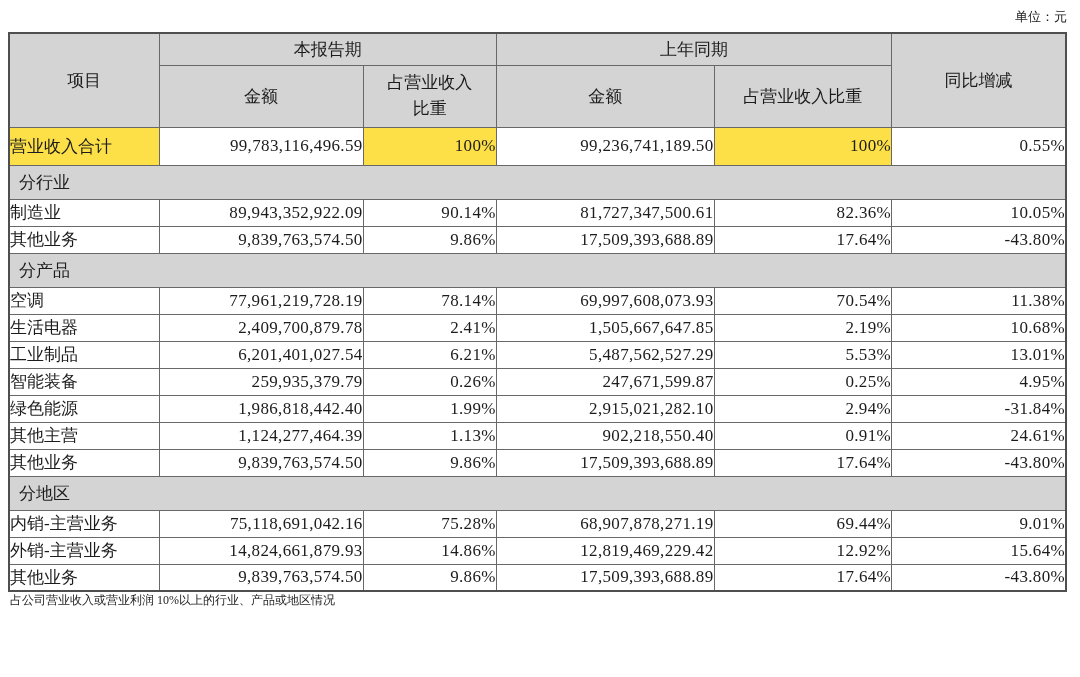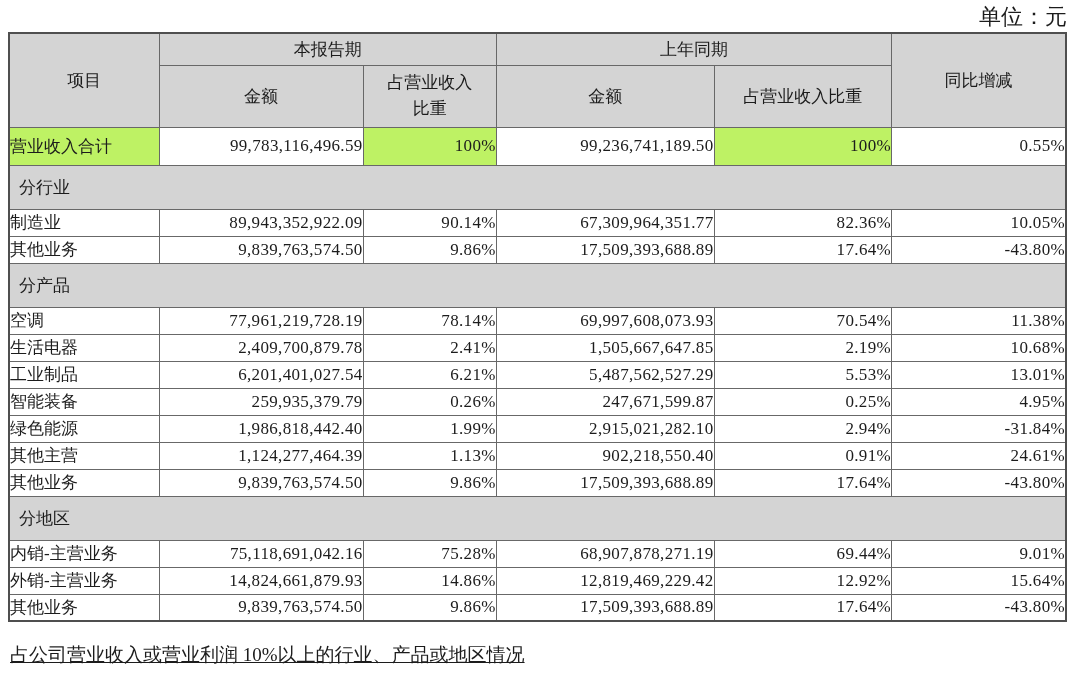--- a/index.html
+++ b/index.html
@@ -9,21 +9,21 @@
   }
   .page {
     width: 1080px;
     height: 677px;
     box-sizing: border-box;
     padding: 6px 13px 0 8px;
     background: #ffffff;
   }
   .unit-line {
     text-align: right;
-    font-size: 22px;
+    font-size: 13px;
     height: 22px;
     line-height: 22px;
     margin-bottom: 4px;
   }
   table.rev-table {
     width: 100%;
     border-collapse: collapse;
     table-layout: fixed;
     border: 2px solid #4f4f4f;
   }
@@ -39,36 +39,34 @@
     background: #d4d4d4;
     text-align: center;
   }
   .rev-table thead tr.hrow1 { height: 32px; }
   .rev-table thead tr.hrow2 { height: 62px; font-family: Liberation Serif, serif; }
   .wrap-narrow {
     display: inline-block;
     width: 5.1em;
     line-height: 1.55;
   }
-  td.gray { background: #bef264; }
+  td.gray { background: #fde047; }
   tr.total-row { height: 38px; }
-  tr.section-row { height: 44px; }
+  tr.section-row { height: 34px; }
   tr.section-row td {
     text-align: left;
     padding-left: 9px;
     background: #d4d4d4;
   }
   tr.data-row { height: 27px; }
   .cell-label { text-align: left; padding-left: 9px; }
   .cell-num  { text-align: right; padding-right: 8px; letter-spacing: 0.02em; }
   .note {
-    font-size: 19px;
-    margin-top: 20px;
+    font-size: 12px;
     padding-left: 2px;
-    text-decoration: underline;
   }
   .checkline {
     font-size: 16px;
     margin-top: 14px;
     padding-left: 2px;
   }
   .checkbox-glyph {
     font-family: "DejaVu Sans", sans-serif;
     font-size: 15px;
     margin-right: 1px;
@@ -114,21 +112,21 @@
           <td class="cell-num gray">100%</td>
           <td class="cell-num">0.55%</td>
         </tr>
         <tr class="section-row">
           <td colspan="6">分行业</td>
         </tr>
         <tr class="data-row">
           <td class="cell-label">制造业</td>
           <td class="cell-num">89,943,352,922.09</td>
           <td class="cell-num">90.14%</td>
-          <td class="cell-num">67,309,964,351.77</td>
+          <td class="cell-num">81,727,347,500.61</td>
           <td class="cell-num">82.36%</td>
           <td class="cell-num">10.05%</td>
         </tr>
         <tr class="data-row">
           <td class="cell-label">其他业务</td>
           <td class="cell-num">9,839,763,574.50</td>
           <td class="cell-num">9.86%</td>
           <td class="cell-num">17,509,393,688.89</td>
           <td class="cell-num">17.64%</td>
           <td class="cell-num">-43.80%</td>

